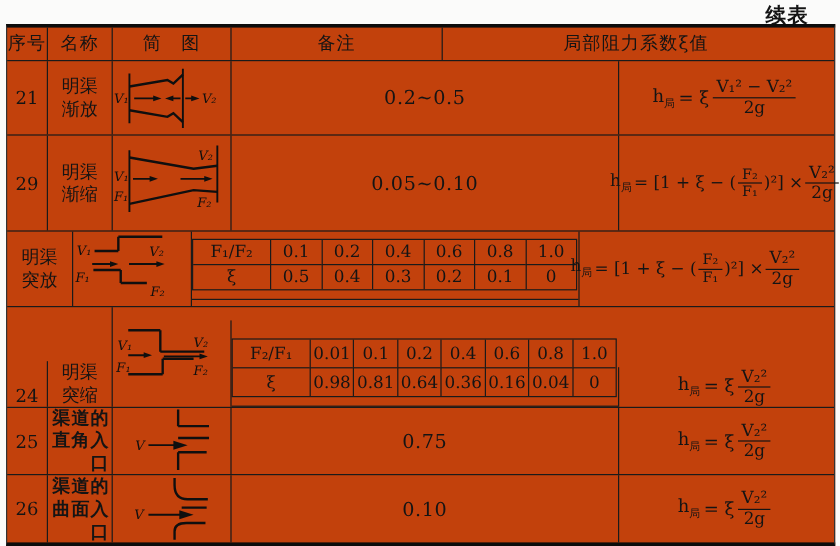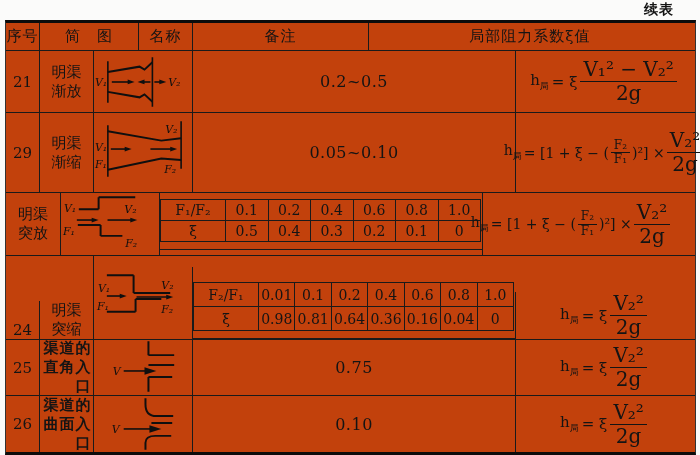--- a/index.html
+++ b/index.html
@@ -3,21 +3,21 @@
 <meta charset="utf-8">
 <style>
   html,body{margin:0;padding:0;}
   body{
     width:700px;height:455px;background:#fbfbfa;color:#141414;
     font-family:"DejaVu Serif","Liberation Serif",serif;
     position:relative;overflow:hidden;
   }
   .continued{
     position:absolute;top:1px;right:26px;
-    font-size:14px;font-weight:bold;letter-spacing:1px;
+    font-size:17px;font-weight:bold;letter-spacing:1px;
   }
   .tbl{
     position:absolute;left:5px;top:20px;width:689px;
     border-top:3px solid #0c0c0c;border-bottom:3px solid #0c0c0c;
     border-left:1px solid #333;border-right:1px solid #333;
     background:#c2410c;
   }
   .tr{display:flex;border-top:1px solid #1a1a1a;}
   .tr:first-child{border-top:none;}
   .td{
@@ -55,42 +55,42 @@
     border-left:1px solid #1a1a1a;font-size:14px;height:20px;
   }
   .itbl.tall .c{height:23px;}
   .itbl .c.nl{border-left:none;}
   .itbl .c.bt{border-top:1px solid #1a1a1a;}
   .ext-line{border-top:1px solid #1a1a1a;margin-top:7px;width:100%;}
   
   .formula{display:flex;align-items:center;justify-content:center;gap:3px;font-size:15px;white-space:nowrap;}
   .formula.wide{font-size:14px;gap:2px;}
   .hsub{font-size:9px;}
-  .frac{display:inline-flex;flex-direction:column;align-items:center;font-size:20px;line-height:1.15;}
+  .frac{display:inline-flex;flex-direction:column;align-items:center;font-size:14px;line-height:1.15;}
   .frac .fn{border-bottom:1px solid #141414;padding:0 3px;}
   .frac.small{font-size:12px;line-height:1.1;}
   
   .diag{display:block;}
   .dline{stroke:#0f0f0f;fill:none;}
   .w2{stroke-width:2px;}
   .w16{stroke-width:1.6px;}
   .ah{fill:#0f0f0f;stroke:none;}
   .dlbl{font-family:"DejaVu Serif","Liberation Serif",serif;font-style:italic;font-size:11px;fill:#0f0f0f;}
 </style>
 </head>
 <body>
 
 <div class="continued">续表</div>
 
 <div class="tbl">
 
   <div class="tr h-head">
     <div class="td c-no head-txt">序号</div>
+    <div class="td c-name head-txt">名称</div>
     <div class="td c-diag head-txt">简　图</div>
-    <div class="td c-name head-txt">名称</div>
     <div class="td c-rem head-txt">备注</div>
     <div class="td c-coef head-txt">局部阻力系数ξ值</div>
   </div>
 
   <div class="tr h21">
     <div class="td c-no no-txt">21</div>
     <div class="td c-name">
       <div class="name-lines">
         <div>明渠</div>
         <div>渐放</div>

